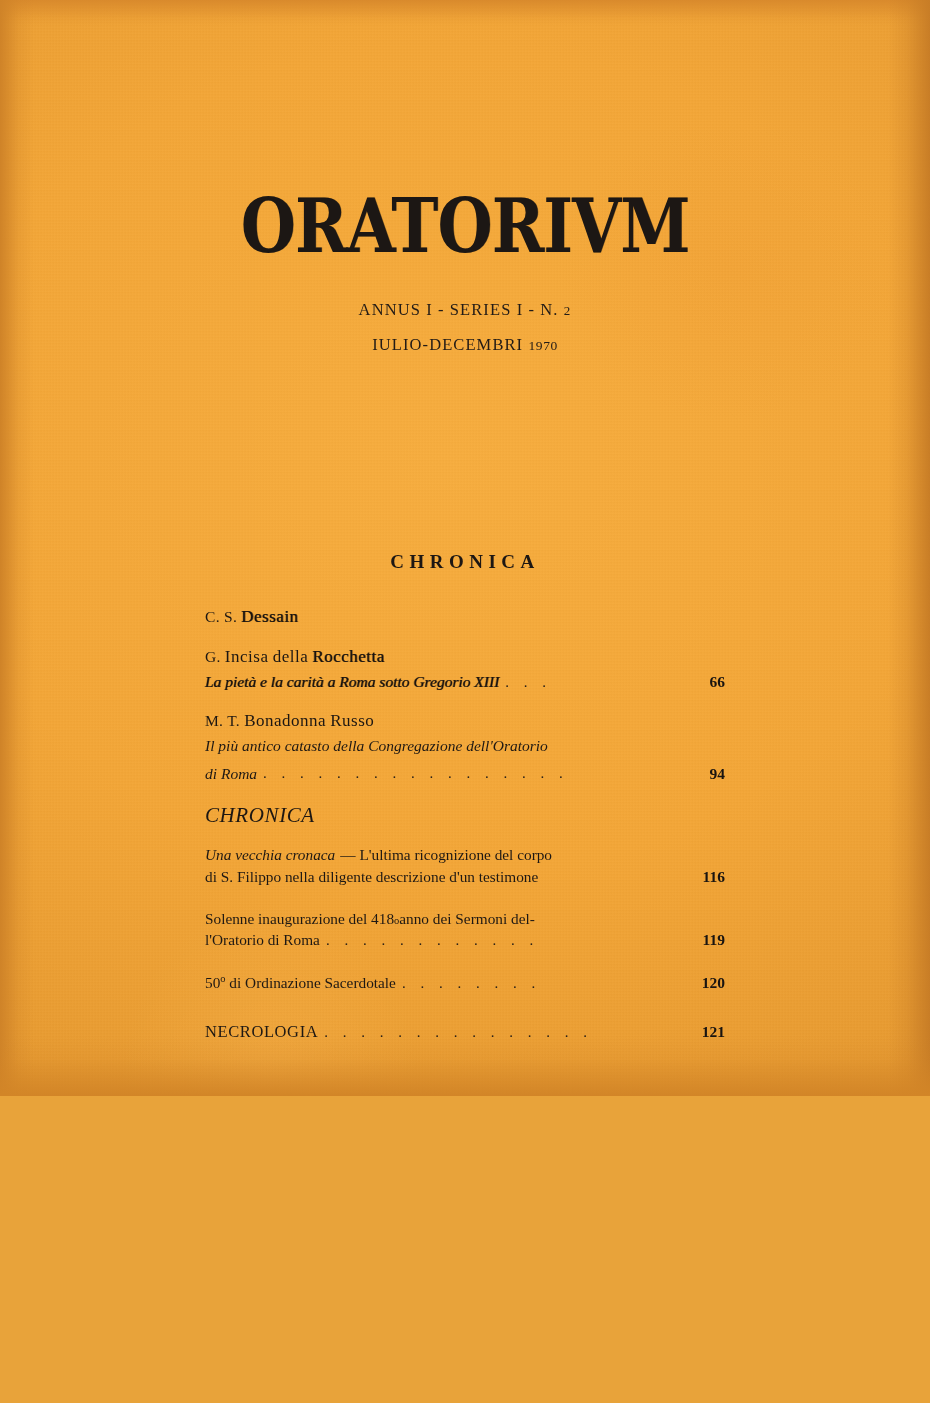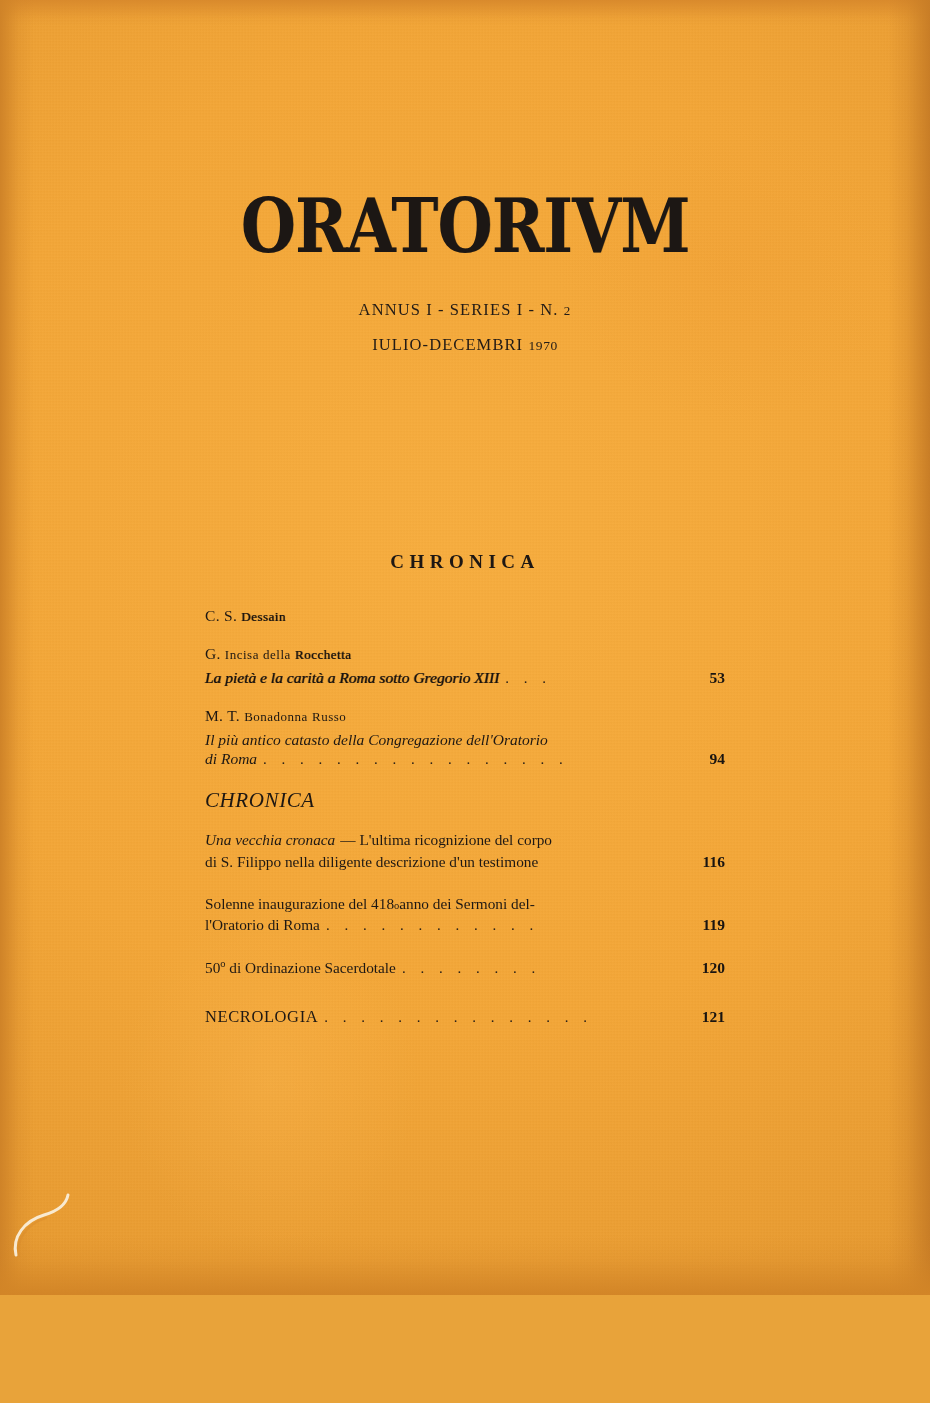--- a/index.html
+++ b/index.html
@@ -9,21 +9,21 @@
   body {
     width: 930px;
     height: 1403px;
     overflow: hidden;
     font-family: "Liberation Serif", serif;
     background: #e8a33a;
   }
   .page {
     position: relative;
     width: 930px;
-    height: 1295px;
+    height: 1096px;
     background:
       radial-gradient(ellipse 130% 90% at 48% 42%, #f7ad3e 0%, #f3a637 42%, #e79a30 72%, #d98d2a 100%);
     overflow: hidden;
   }
   
   .edge-top {
     position: absolute;
     top: 0; left: 0; right: 0; height: 26px;
     background: linear-gradient(to bottom, #d98a2c 0%, rgba(217,138,44,0.15) 70%, rgba(217,138,44,0) 100%);
     pointer-events: none;
@@ -135,21 +135,21 @@
   .entry {
     margin-bottom: 20px;
   }
   .author {
     font-size: 15.5px;
     letter-spacing: 0.3px;
     margin-bottom: 6px;
     color: #1d1712;
   }
   .author .sc {
-    font-size: 13px;
+    font-size: 17px;
     letter-spacing: 0.5px;
   }
   .smudge {
     color: #171210;
     text-shadow: 0.6px 0 0 rgba(20,14,10,0.55), -0.6px 0 0 rgba(20,14,10,0.35);
   }
   .title-row {
     display: flex;
     align-items: baseline;
     font-size: 15.5px;
@@ -171,24 +171,24 @@
   .pg {
     font-style: normal;
     font-weight: bold;
     font-size: 15.5px;
     min-width: 28px;
     text-align: right;
     color: #191410;
   }
   .entry-two-line .line2 {
     display: flex;
-    align-items: flex-end;
+    align-items: flex-start;
     font-size: 15.5px;
     font-style: italic;
-    margin-top: 1px;
+    margin-top: 10px;
   }
   .chronica-head {
     margin-top: 19px;
     margin-bottom: 16px;
     font-size: 21px;
     letter-spacing: 0.6px;
     color: #1d1712;
     font-style: italic;
   }
   .chron-entry {
@@ -268,21 +268,21 @@
       <div class="entry">
         <div class="author">
           <span>G.</span>
           <span class="sc">Incisa</span>
           <span class="sc">della</span>
           <span class="sc smudge">Rocchetta</span>
         </div>
         <div class="title-row">
           <span class="t smudge">La pietà e la carità a Roma sotto Gregorio XIII</span>
           <span class="dots">. . .</span>
-          <span class="pg">53</span>
+          <span class="pg">66</span>
         </div>
       </div>
 
       <div class="entry entry-two-line">
         <div class="author">
           <span>M. T.</span>
           <span class="sc">Bonadonna</span>
           <span class="sc">Russo</span>
         </div>
         <div style="font-style:italic;font-size:15.5px;">Il più antico catasto della Congregazione dell'Oratorio</div>

